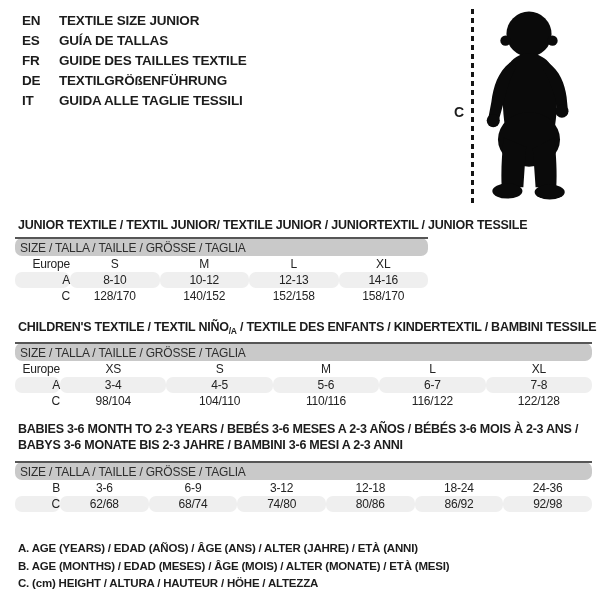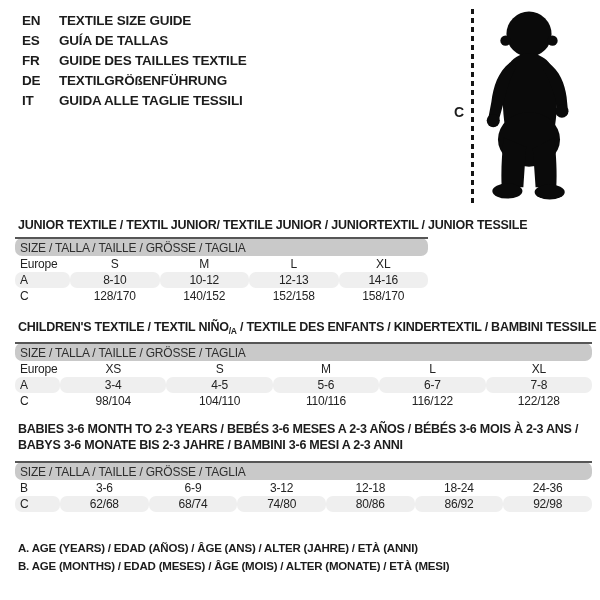--- a/index.html
+++ b/index.html
@@ -33,33 +33,33 @@
   .size-table td{
     font-size:12px;font-weight:400;text-align:center;vertical-align:middle;
     height:16px;padding:0;letter-spacing:-.2px;white-space:nowrap;color:#232323;border-radius:7px;
   }
   .size-table tr.bar td{
     background:var(--header-bar-bg,#c9c9c9);
     border-top:2px solid var(--header-bar-border,#565656);
     text-align:left;padding-left:5px;height:18px;color:#2e2e2e;
   }
   .size-table tr.alt td{background:var(--alt-row-bg,#efefef)}
-  .size-table td.row-label{text-align:left;padding-left:5px}
+  .size-table td.row-label{text-align:right;padding-left:5px}
 
   
   .foots{left:18px;top:540px}
   .foot-line{font-weight:700;font-size:11.5px;line-height:17.5px;letter-spacing:-.2px;white-space:nowrap}
 </style>
 </head>
 <body>
 
 <div class="abs langs">
   <div class="lang-row">
     <span class="lang-code">EN</span>
-    <span class="lang-title">TEXTILE SIZE GUIDE</span>
+    <span class="lang-title">TEXTILE SIZE JUNIOR</span>
   </div>
   <div class="lang-row">
     <span class="lang-code">ES</span>
     <span class="lang-title">GUÍA DE TALLAS</span>
   </div>
   <div class="lang-row">
     <span class="lang-code">FR</span>
     <span class="lang-title">GUIDE DES TAILLES TEXTILE</span>
   </div>
   <div class="lang-row">
@@ -203,13 +203,14 @@
     <td>80/86</td>
     <td>86/92</td>
     <td>92/98</td>
   </tr>
 </tbody>
   </table>
 
 <div class="abs foots">
   <div class="foot-line">A. AGE (YEARS) / EDAD (AÑOS) / ÂGE (ANS) / ALTER (JAHRE) / ETÀ (ANNI)</div>
   <div class="foot-line">B. AGE (MONTHS) / EDAD (MESES) / ÂGE (MOIS) / ALTER (MONATE) / ETÀ (MESI)</div>
+  <div class="foot-line">C. (cm) HEIGHT / ALTURA / HAUTEUR / HÖHE / ALTEZZA</div>
 </div>
 
 </body></html>

